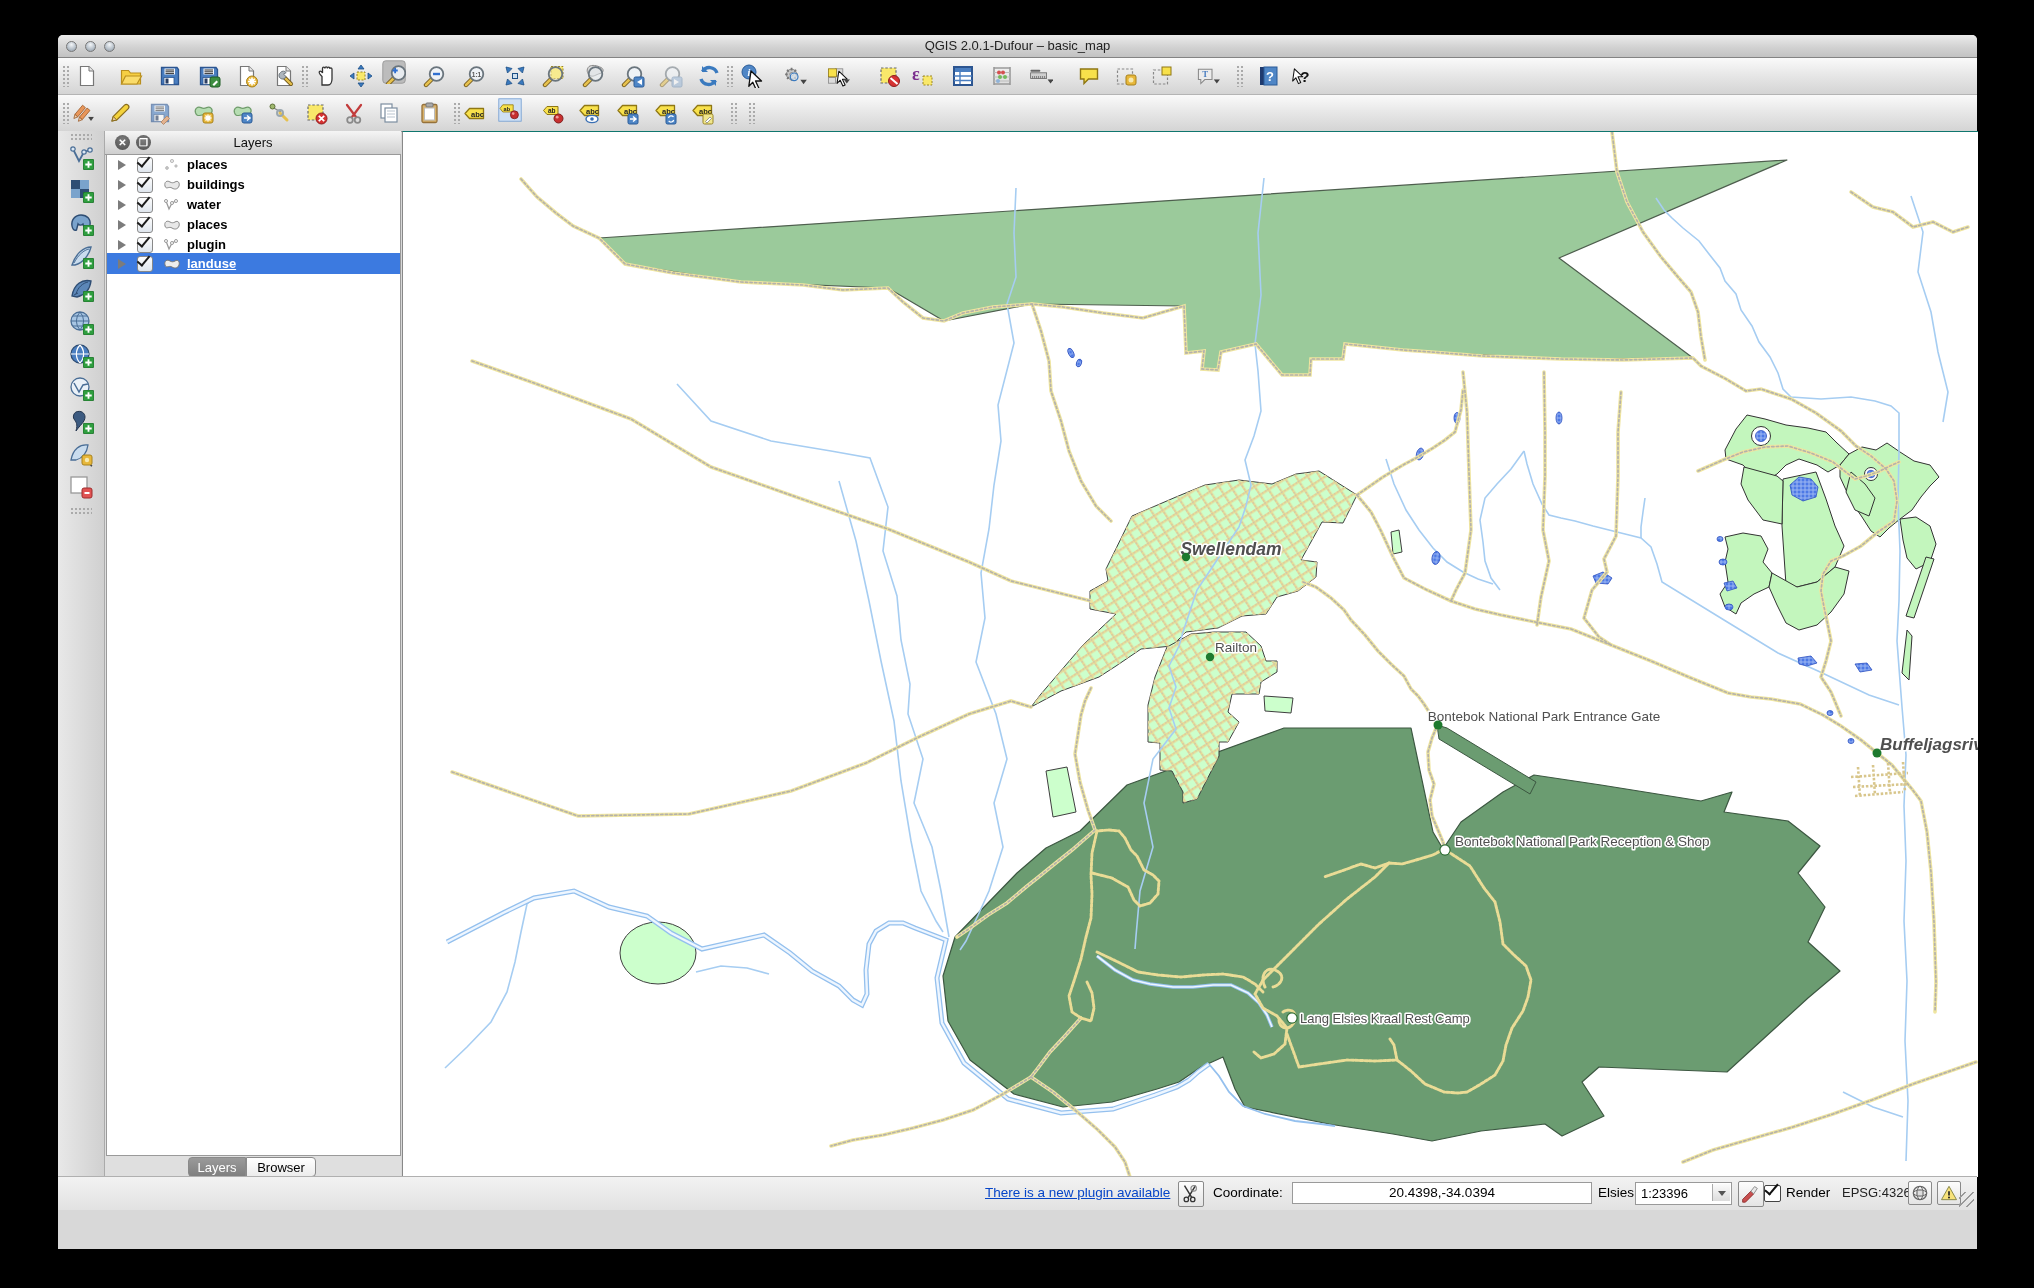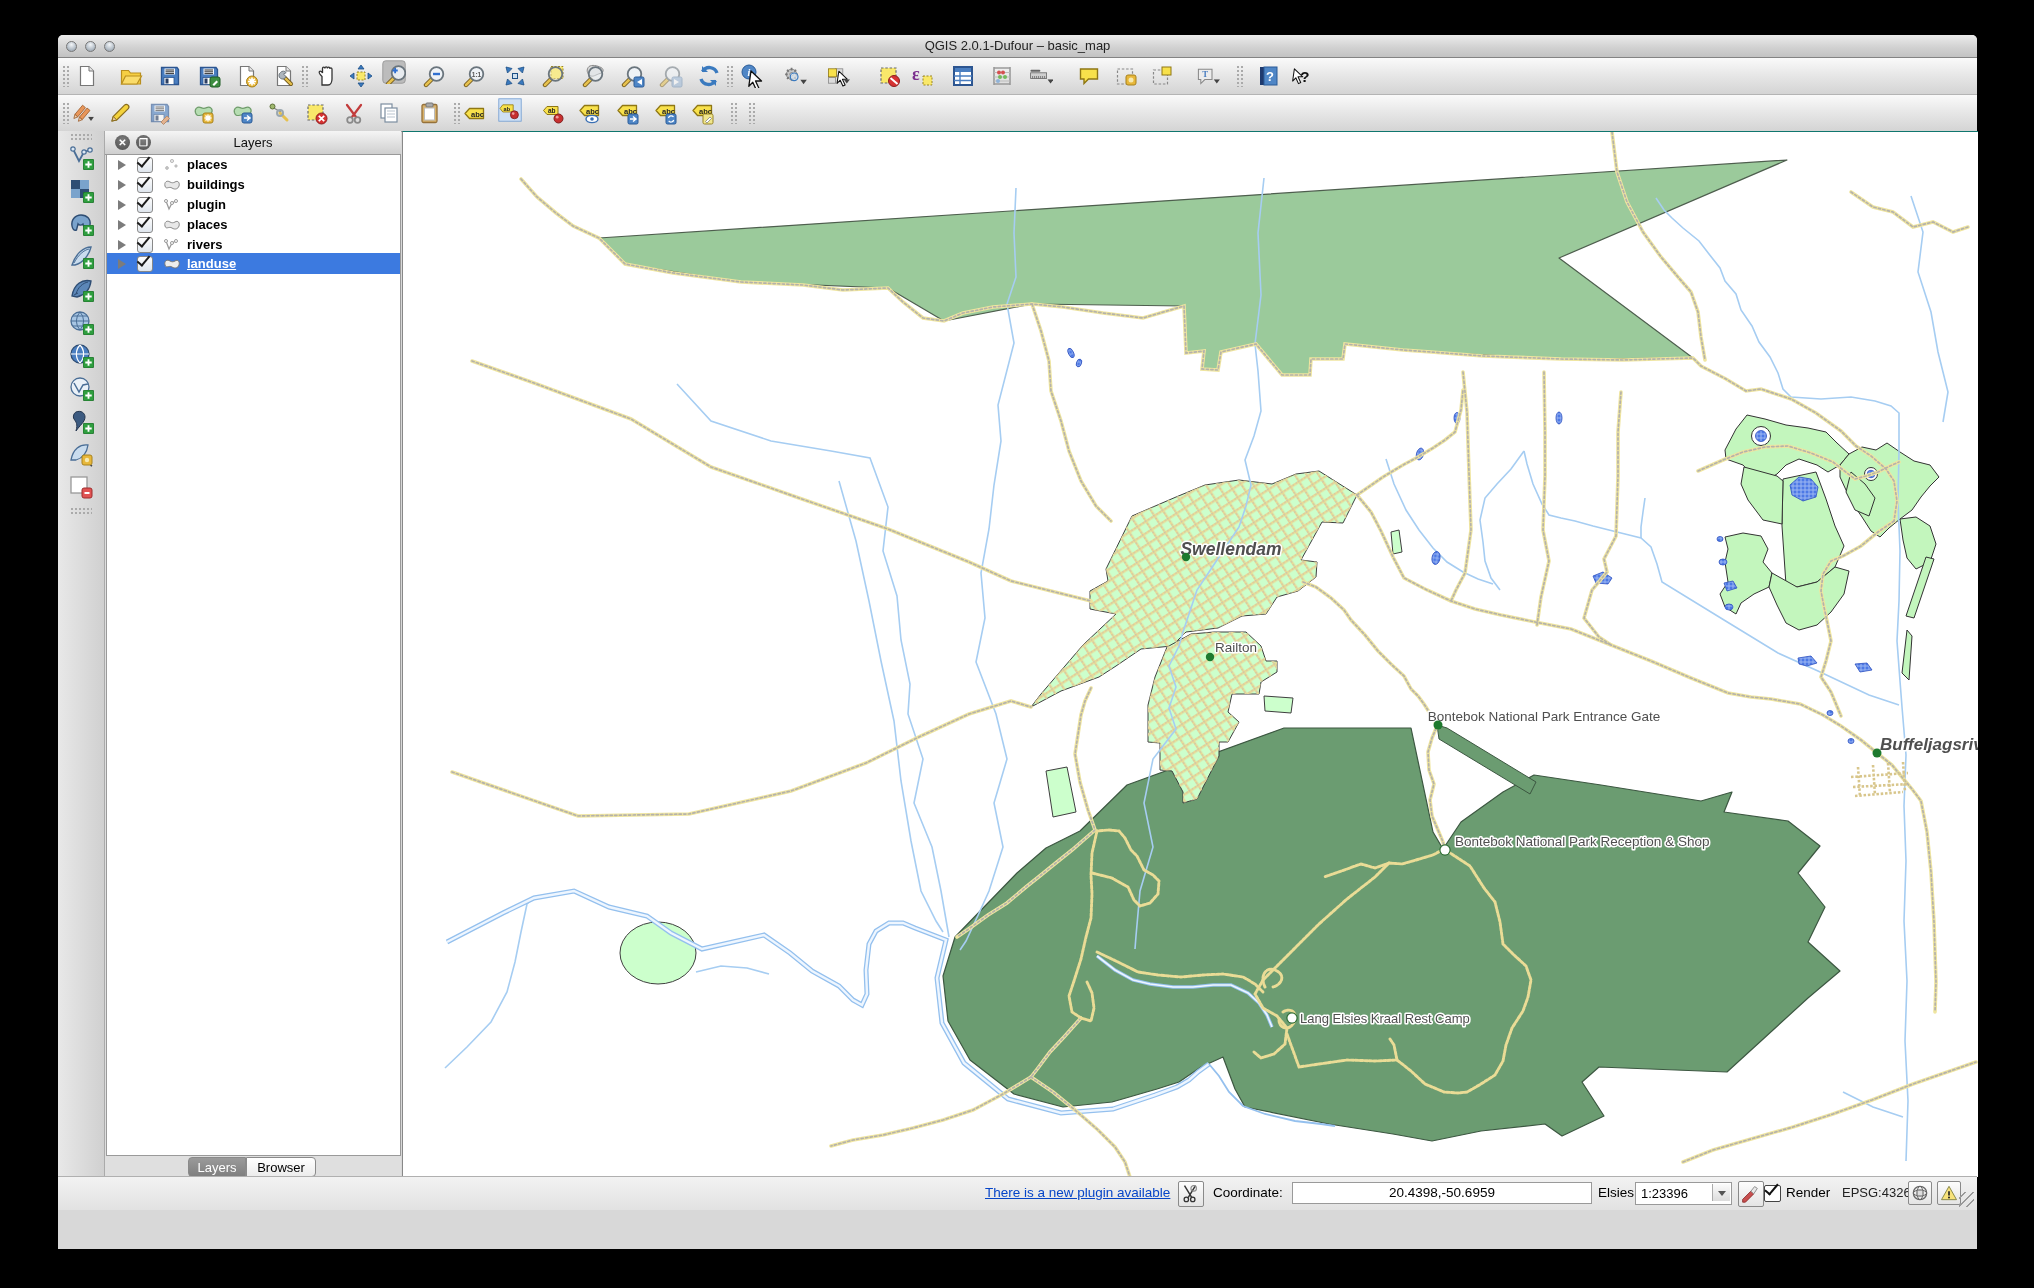--- a/index.html
+++ b/index.html
@@ -606,40 +606,40 @@
         </div>
       <div class="row" style="top:40px">
           <div class="arr"></div>
           <div class="cb"></div>
         <svg class="lic" viewBox="0 0 18 16">
             <path d="M3 4 L6 12 L9 6 L13 4" fill="none" stroke="#9a9a9a" stroke-width="1.3"></path>
             <circle cx="3" cy="4" r="1.5" fill="#fff" stroke="#999"></circle>
             <circle cx="9" cy="6" r="1.5" fill="#fff" stroke="#999"></circle>
             <circle cx="13" cy="4" r="1.5" fill="#fff" stroke="#999"></circle>
           </svg>
-        <div class="lbl">plugin</div>
+        <div class="lbl">water</div>
         </div>
       <div class="row" style="top:60px">
           <div class="arr"></div>
           <div class="cb"></div>
         <svg class="lic" viewBox="0 0 18 16">
             <path d="M2 9 C1 5 4 3 7 5 C9 6 10 6 12 5 C15 3 17 6 16 9 C15 12 12 13 9 11 C6 9 3 13 2 9 Z" fill="#e8e8e8" stroke="#8a8a8a"></path>
           </svg>
         <div class="lbl">places</div>
         </div>
       <div class="row" style="top:80px">
           <div class="arr"></div>
           <div class="cb"></div>
         <svg class="lic" viewBox="0 0 18 16">
             <path d="M3 4 L6 12 L9 6 L13 4" fill="none" stroke="#9a9a9a" stroke-width="1.3"></path>
             <circle cx="3" cy="4" r="1.5" fill="#fff" stroke="#999"></circle>
             <circle cx="9" cy="6" r="1.5" fill="#fff" stroke="#999"></circle>
             <circle cx="13" cy="4" r="1.5" fill="#fff" stroke="#999"></circle>
           </svg>
-        <div class="lbl">rivers</div>
+        <div class="lbl">plugin</div>
         </div>
       <div class="row" id="lrow">
           <div class="arr" style="top:6px"></div>
           <div class="cb" style="top:3px"></div>
         <svg class="lic" viewBox="0 0 18 16" style="top:3px">
             <path d="M2 9 C1 5 4 3 7 5 C9 6 10 6 12 5 C15 3 17 6 16 9 C15 12 12 13 9 11 C6 9 3 13 2 9 Z" fill="#ededed" stroke="#777"></path>
           </svg>
         <div class="lbl" style="top:3px">landuse</div>
         </div>
     </div>
@@ -840,21 +840,21 @@
   </div>
   <div id="status">
     <div class="lab" style="left:927px"><a>There is a new plugin available</a></div>
     <div class="sbtn" style="left:1120px"><svg viewBox="0 0 24 24" style="width:22px;height:22px">
           <path d="M6 4l8 13M18 4l-8 13" stroke="#333" stroke-width="1.6" fill="none"></path>
           <circle cx="8" cy="19" r="2.4" fill="none" stroke="#333" stroke-width="1.4"></circle>
           <circle cx="15" cy="19" r="2.4" fill="none" stroke="#333" stroke-width="1.4"></circle>
           <circle cx="16" cy="7" r="3" fill="none" stroke="#888" stroke-width="1.2"></circle>
         </svg></div>
     <div class="lab" style="left:1155px">Coordinate:</div>
-    <div id="coordbox">20.4398,-50.6959</div>
+    <div id="coordbox">20.4398,-34.0394</div>
     <div class="lab" style="left:1540px">Elsies</div>
     <div id="scalebox"><span style="padding-left:5px">1:23396</span><div class="ar"></div></div>
     <div class="sbtn" style="left:1680px"><svg viewBox="0 0 24 24" style="width:22px;height:22px">
           <path d="M4 19l9-9 3 3-9 9H4z" fill="#c94f4f" stroke="#8e2f2f"></path>
           <path d="M13 10l4-5 3 2-4 6z" fill="#e8e8e8" stroke="#888"></path>
         </svg></div>
     <div id="rendercb"></div>
     <div class="lab" style="left:1728px">Render</div>
     <div class="lab" style="left:1784px;color:#222;font-size:13px">EPSG:4326</div>
     <div class="sbtn" style="left:1850px;width:22px;height:22px"><svg viewBox="0 0 24 24" style="width:20px;height:20px;margin:1px">

